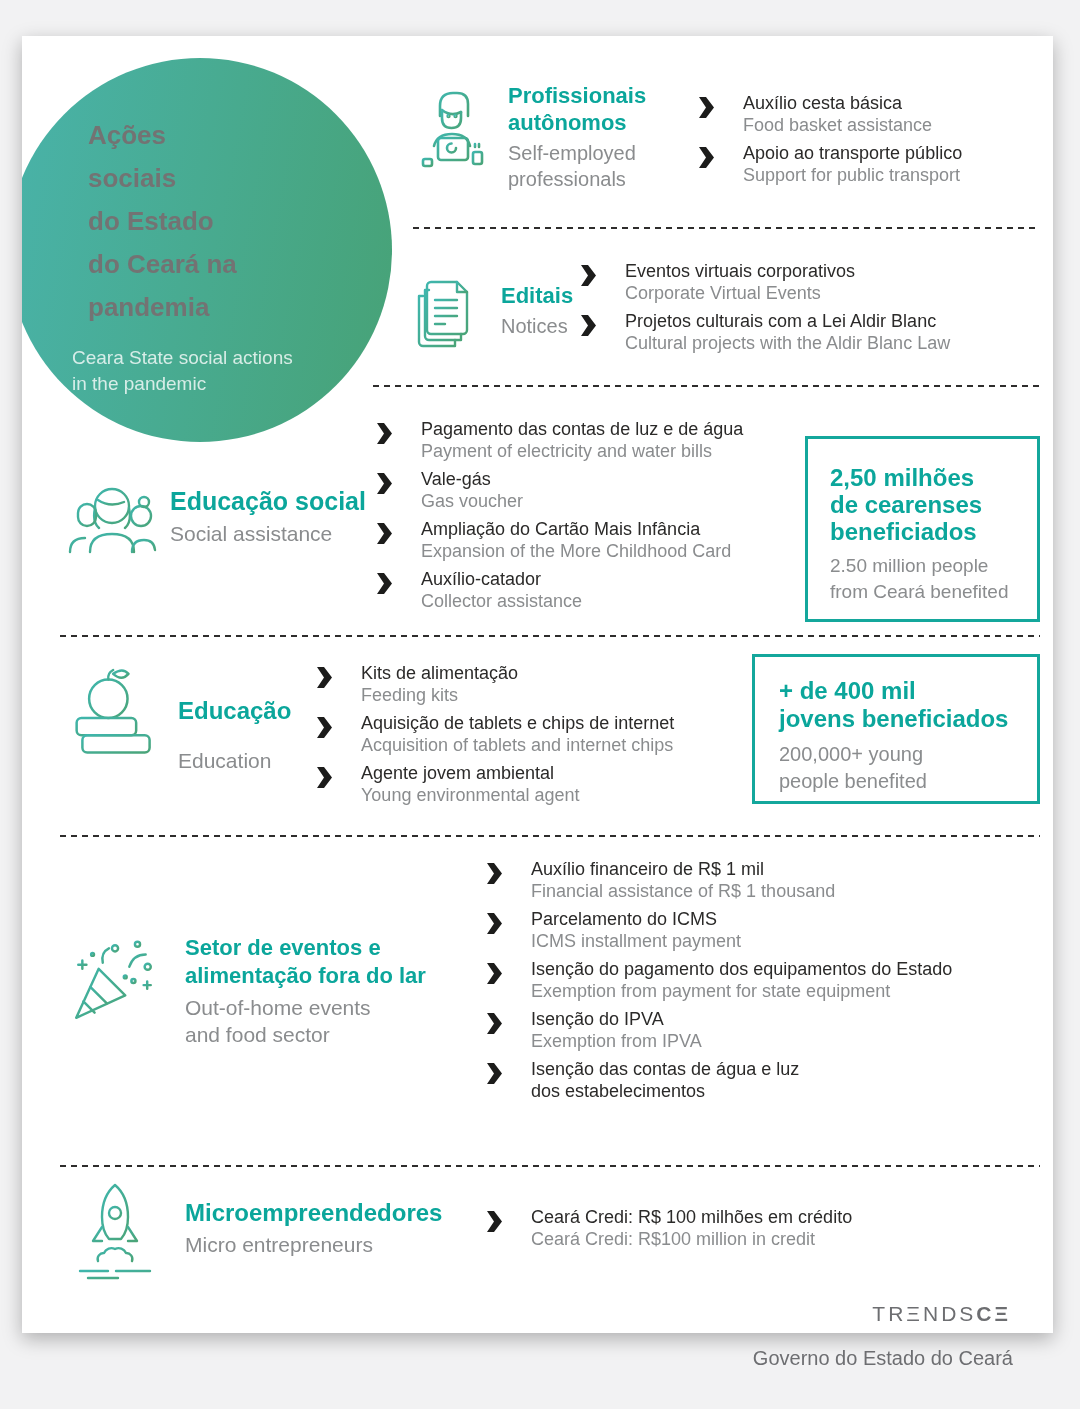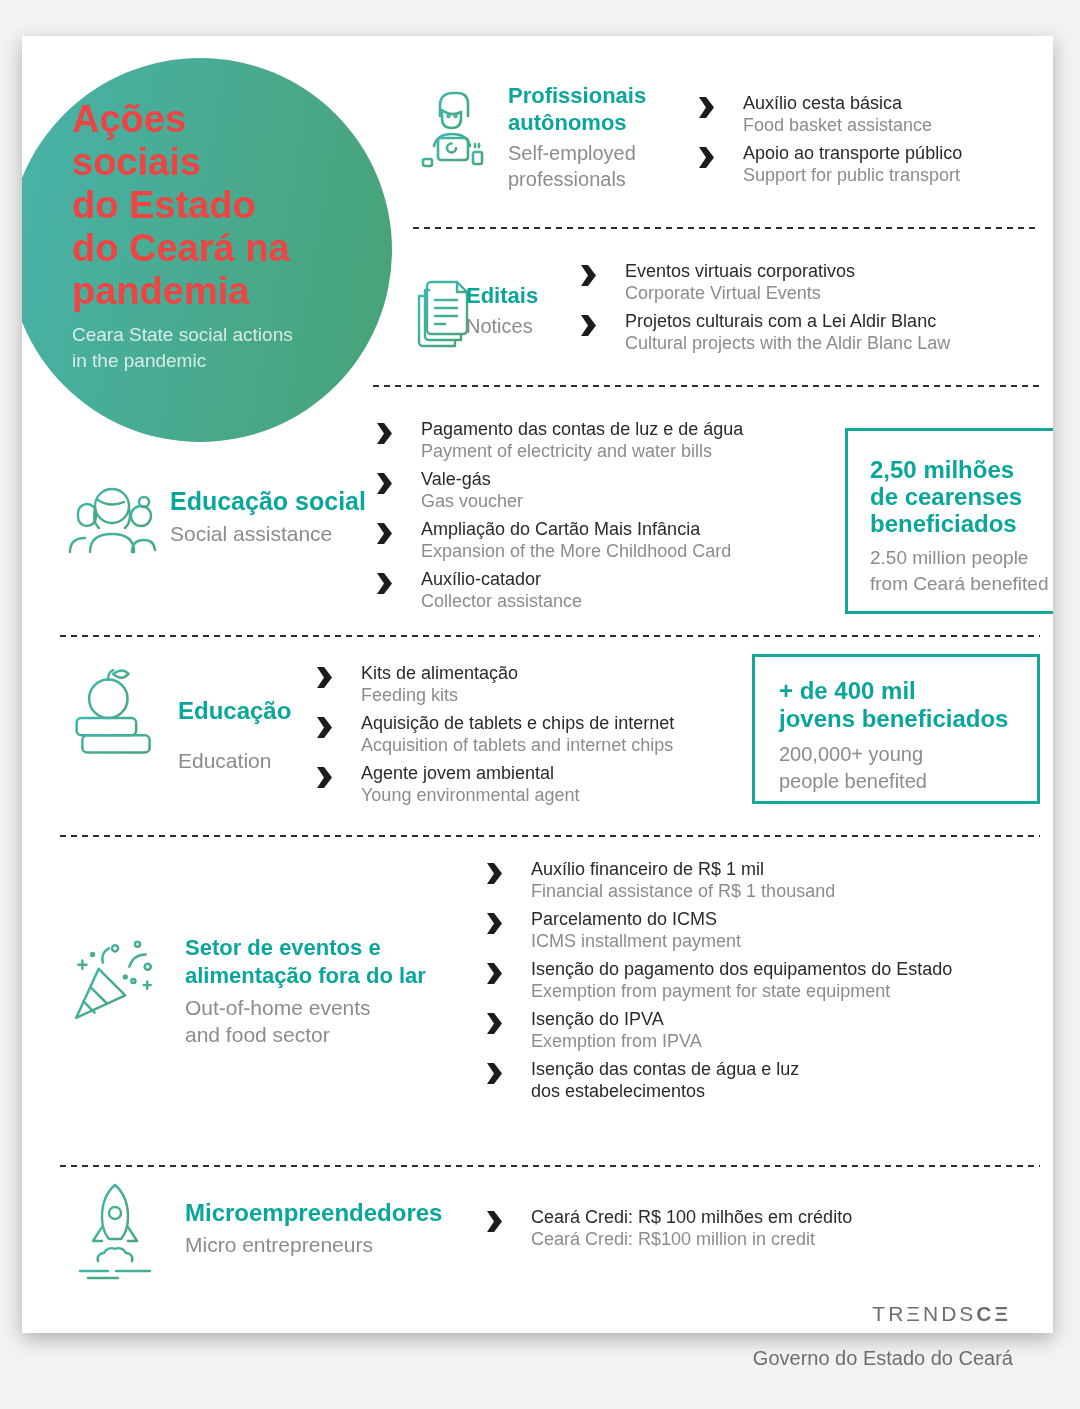--- a/index.html
+++ b/index.html
@@ -3,55 +3,55 @@
 <meta charset="utf-8">
 <style>
   html,body{margin:0;padding:0;}
   body{font-family:"Liberation Sans",sans-serif;}
   .page{position:relative;width:1080px;height:1409px;background:#f2f2f3;overflow:hidden;}
   .card{position:absolute;left:22px;top:36px;width:1031px;height:1297px;background:#ffffff;
         box-shadow:0 6px 18px rgba(0,0,0,.28);overflow:hidden;}
   .hero-circle{position:absolute;left:-14px;top:22px;width:384px;height:384px;border-radius:50%;
         background:linear-gradient(100deg,#49b3aa 0%,#47a276 100%);}
   .hero-text{position:absolute;left:50px;top:62px;width:310px;}
-  .hero-text h1{margin:0;font-size:38px;line-height:43px;font-weight:bold;color:#ef4444;white-space:pre;}
+  .hero-text h1{margin:16px;font-size:26px;line-height:43px;font-weight:bold;color:#737373;white-space:pre;}
   .hero-text p{margin:9px 0 0;font-size:19px;line-height:26px;color:rgba(255,255,255,.78);white-space:pre;}
 
   .icon{position:absolute;}
   #icon-s1{left:390px;top:50px;width:80px;height:92px;}
   #icon-s2{left:391px;top:242px;width:64px;height:72px;}
   #icon-s3{left:40px;top:436px;width:100px;height:92px;}
   #icon-s4{left:46px;top:624px;width:96px;height:116px;}
   #icon-s5{left:44px;top:896px;width:96px;height:96px;}
   #icon-s6{left:46px;top:1142px;width:94px;height:106px;}
 
   .head{position:absolute;}
   .head .pt{font-weight:bold;color:#0ba69b;white-space:pre;}
   .head .en{color:#8a8c8e;white-space:pre;margin-top:4px;}
   #head-s1{left:486px;top:46px;} #head-s1 .pt{font-size:22px;line-height:27px;} #head-s1 .en{font-size:20px;line-height:26px;}
-  #head-s2{left:444px;top:246px;} #head-s2 .pt{font-size:22px;line-height:27px;} #head-s2 .en{font-size:20px;line-height:26px;}
+  #head-s2{left:479px;top:246px;} #head-s2 .pt{font-size:22px;line-height:27px;} #head-s2 .en{font-size:20px;line-height:26px;}
   #head-s3{left:148px;top:450px;} #head-s3 .pt{font-size:25px;line-height:30px;} #head-s3 .en{font-size:21px;line-height:27px;}
   #head-s4{left:156px;top:660px;} #head-s4 .pt{font-size:24px;line-height:29px;} #head-s4 .en{font-size:21px;line-height:27px;margin-top:22px;}
   #head-s5{left:163px;top:898px;} #head-s5 .pt{font-size:22px;line-height:28px;} #head-s5 .en{font-size:21px;line-height:27px;}
   #head-s6{left:163px;top:1162px;} #head-s6 .pt{font-size:24px;line-height:29px;} #head-s6 .en{font-size:21px;line-height:27px;}
 
   .items{position:absolute;}
   #items-s1{left:676px;top:56px;width:345px;}
   #items-s2{left:558px;top:224px;width:440px;}
   #items-s3{left:354px;top:382px;width:420px;}
   #items-s4{left:294px;top:626px;width:460px;}
   #items-s5{left:464px;top:822px;width:545px;}
   #items-s6{left:464px;top:1170px;width:500px;}
   .item{display:flex;align-items:flex-start;margin-bottom:6px;}
   .chev{flex:0 0 auto;margin:4px 28px 0 0;line-height:0;}
   .item .pt{font-size:18px;line-height:22px;color:#2b2a29;white-space:pre;}
   .item .en{font-size:18px;line-height:22px;color:#8a8c8e;white-space:pre;}
 
   .hbox{position:absolute;border:3px solid #14a79c;box-sizing:border-box;background:#ffffff;}
-  #box-aux{left:783px;top:392px;width:235px;height:186px;padding:25px 8px 4px 22px;margin-left:40px;}
+  #box-aux{left:783px;top:400px;width:235px;height:186px;padding:25px 8px 4px 22px;}
   #box-edu{left:730px;top:618px;width:288px;height:150px;padding:20px 6px 4px 24px;}
   .hbox .hl-pt{font-weight:bold;color:#0ba69b;white-space:pre;}
   #box-aux .hl-pt{font-size:24px;line-height:27px;}
   #box-edu .hl-pt{font-size:24px;line-height:28px;}
   .hbox .hl-en{color:#8a8c8e;white-space:pre;margin-top:8px;}
   #box-aux .hl-en{font-size:19px;line-height:26px;}
   #box-edu .hl-en{font-size:20px;line-height:27px;}
 
   .dash{position:absolute;height:2px;background:repeating-linear-gradient(90deg,#2e2d2c 0 6px,transparent 6px 11px);}
   #d1{left:391px;top:191px;width:627px;}

